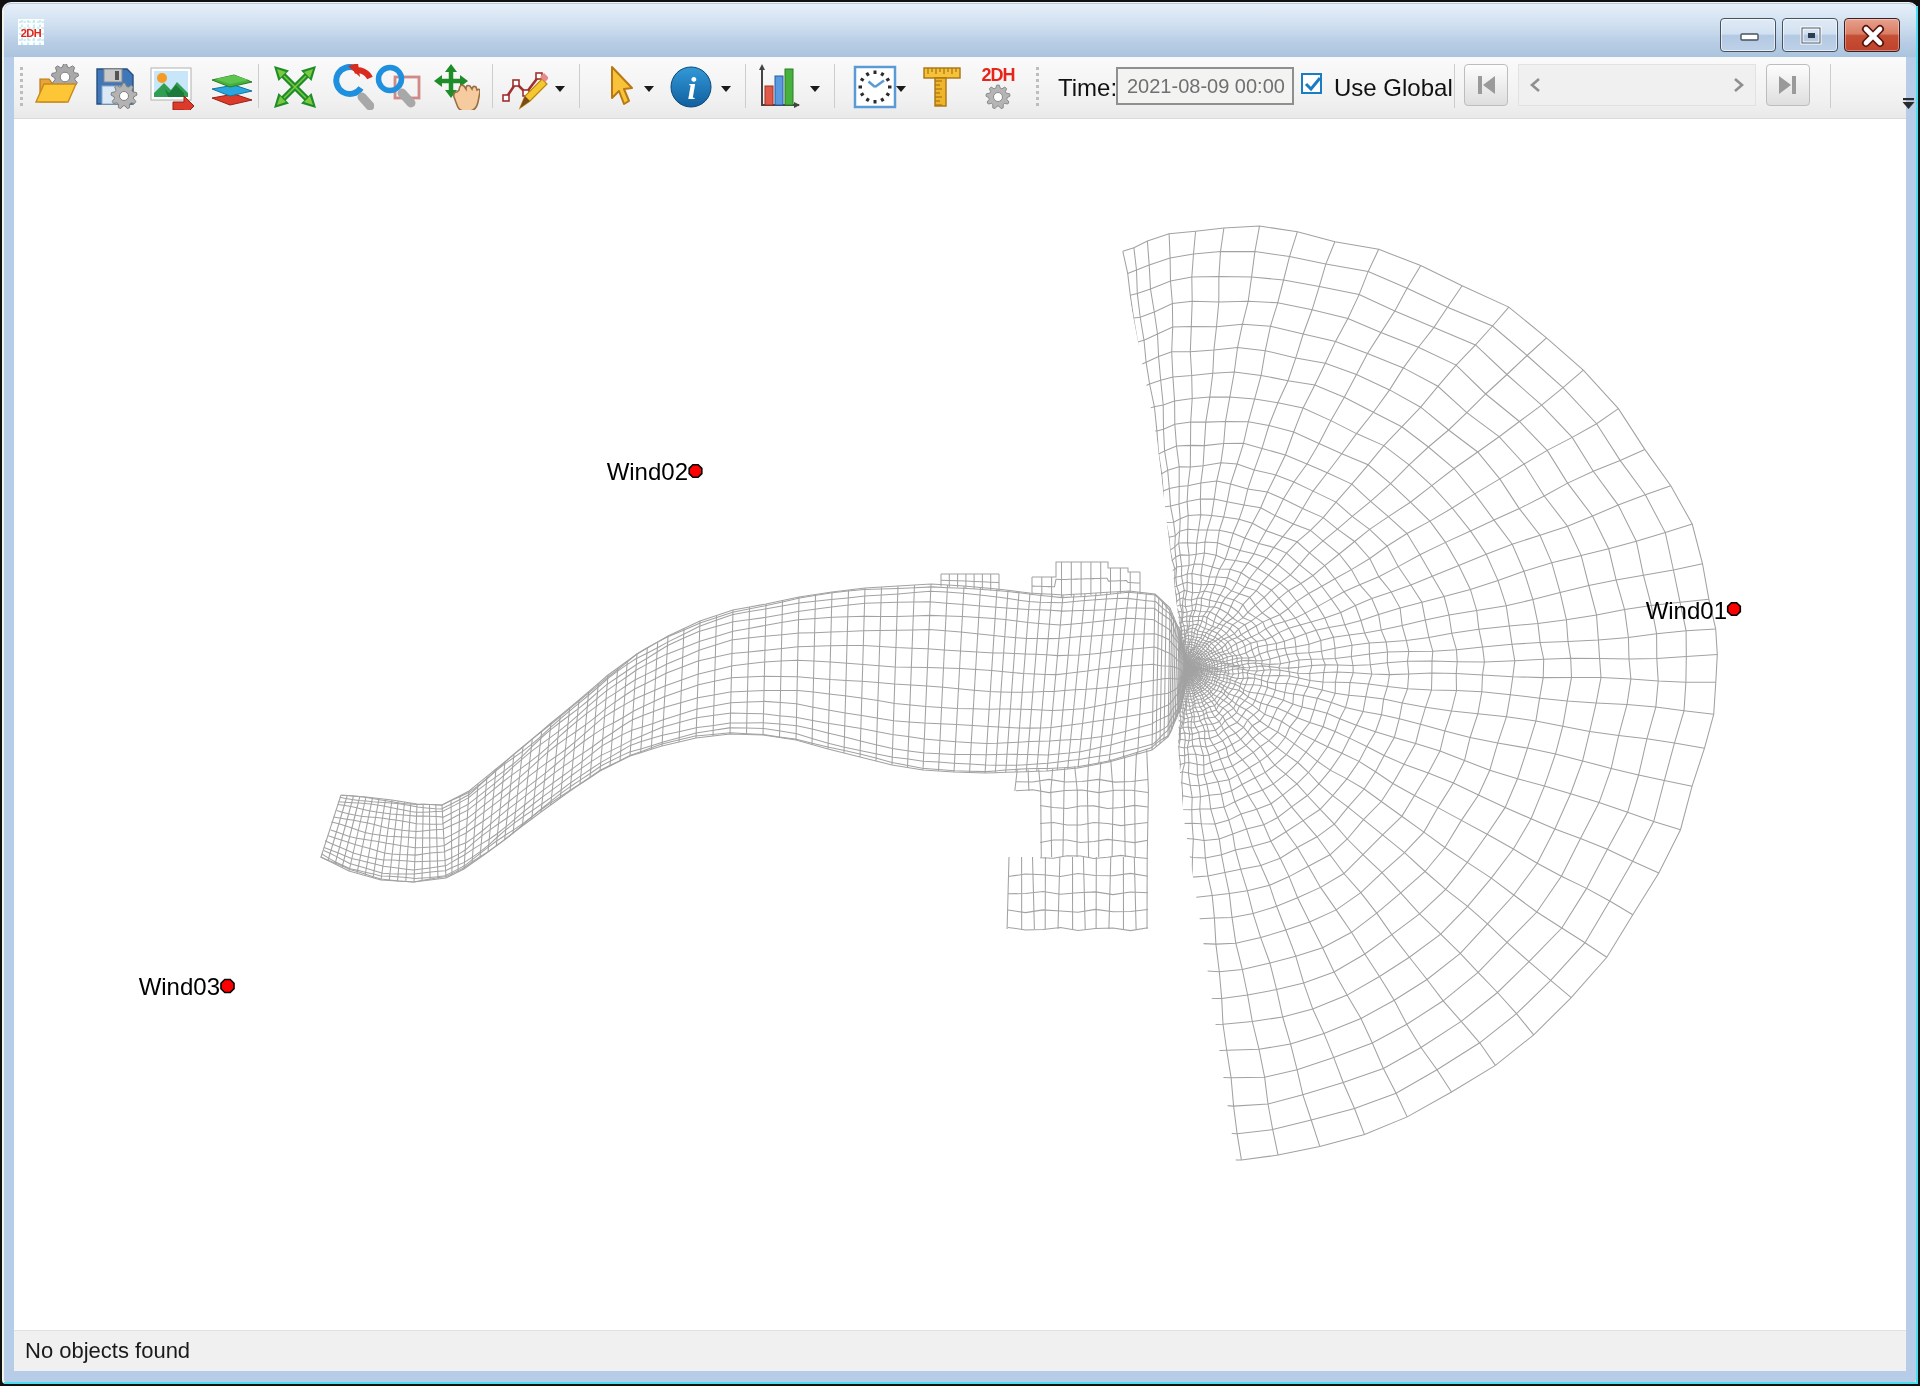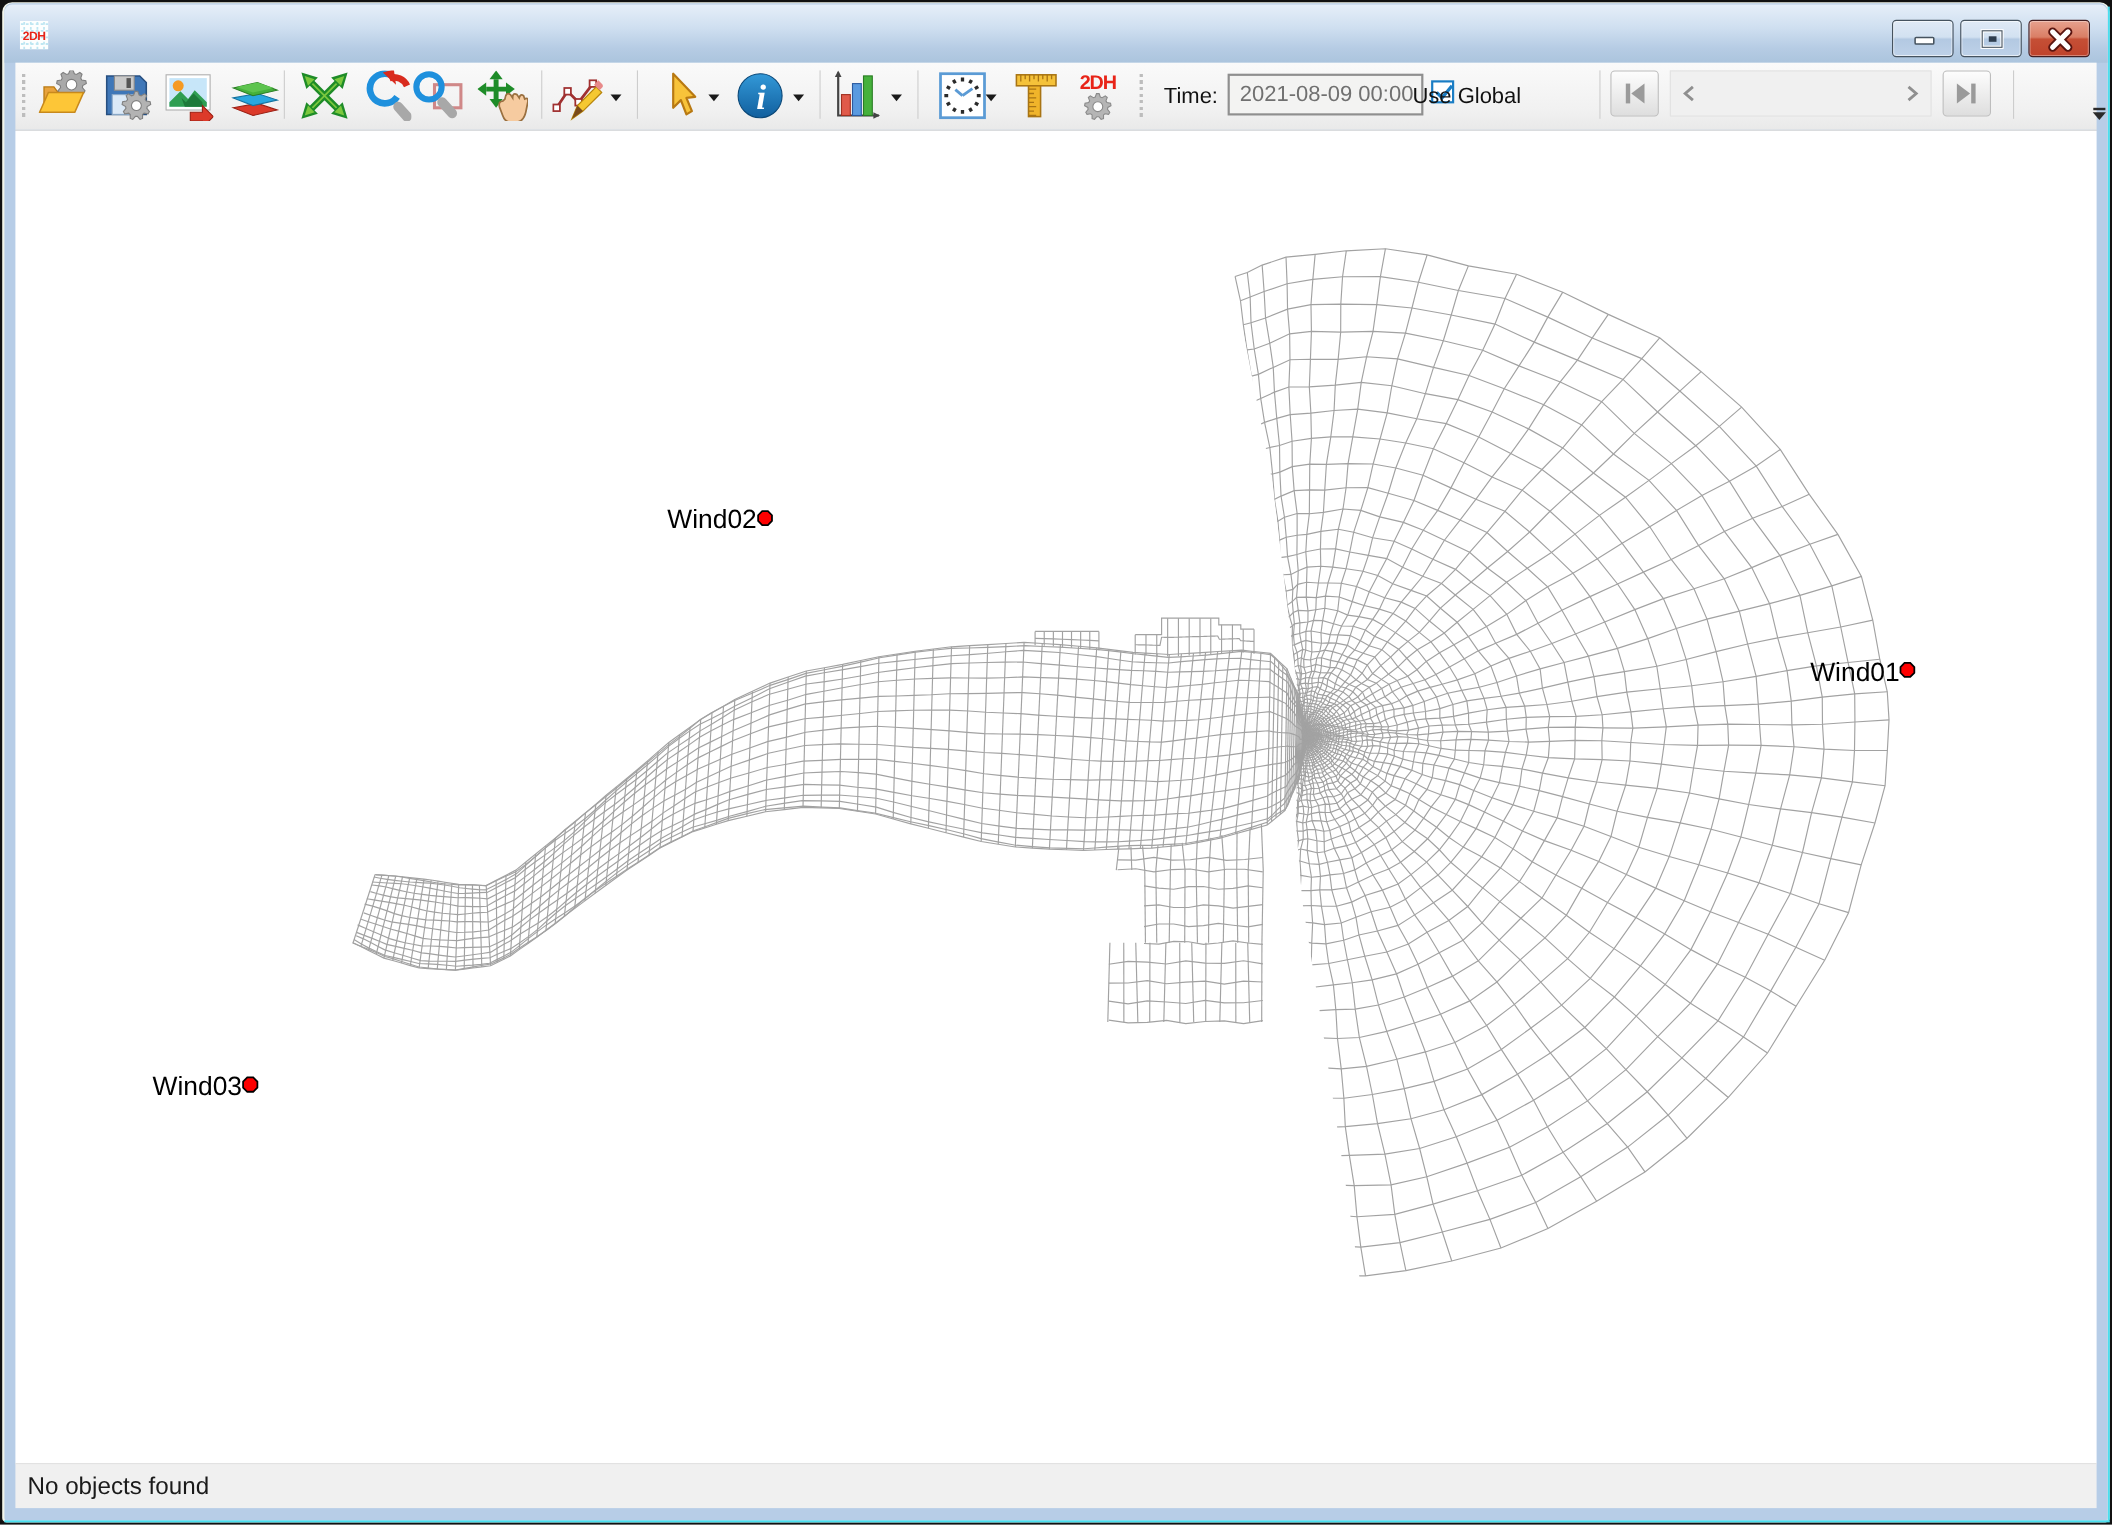--- a/index.html
+++ b/index.html
@@ -17,21 +17,21 @@
 .bclose{border:1px solid #411d20;background:linear-gradient(180deg,#e6a18e 0%,#da7e65 46%,#c54f35 52%,#bf432c 100%);
  box-shadow:inset 0 0 0 1px rgba(255,255,255,.35);}
 .toolbar{position:absolute;left:14px;top:57px;width:1892px;height:62px;
  background:linear-gradient(180deg,#fafafa 0%,#f1f1f1 70%,#e9e9e9 100%);border-bottom:1px solid #dadada;box-sizing:border-box;}
 .grip{position:absolute;top:10px;width:3px;height:42px;
  background:repeating-linear-gradient(180deg,#bdbdbd 0 3px,transparent 3px 6px);}
 .tico{position:absolute;top:7px;width:46px;height:46px;}
 .tsep{position:absolute;top:7px;width:1px;height:44px;background:#cdcdcd;}
 .darr{position:absolute;top:29px;width:0;height:0;border-left:5.5px solid transparent;
  border-right:5.5px solid transparent;border-top:6.5px solid #1a1a1a;}
-.tlabel{position:absolute;top:0;height:62px;line-height:62px;font-size:20px;color:#111;}
+.tlabel{position:absolute;top:0;height:62px;line-height:62px;font-size:24px;color:#111;}
 .tbox{position:absolute;left:1116px;top:10px;width:178px;height:38px;box-sizing:border-box;
  border:2px solid #8f8f8f;background:#f3f3f2;font-size:20px;color:#707070;line-height:34px;padding-left:9px;}
 .cb{position:absolute;left:1301px;top:16px;width:21px;height:21px;box-sizing:border-box;
  border:2.5px solid #1a7dc4;background:#fff;}
 .cb svg{position:absolute;left:-1px;top:-2px;}
 .navbtn{position:absolute;top:7px;width:44px;height:42px;box-sizing:border-box;border:1px solid #bdbdbd;
  border-radius:4px;background:linear-gradient(180deg,#fdfdfd,#dedede);}
 .navstrip{position:absolute;left:1518px;top:7px;width:238px;height:42px;box-sizing:border-box;
  border:1px solid #e2e2e2;background:#f0f0f0;color:#8a8a8a;font-size:20px;}
 .canvas{position:absolute;left:14px;top:119px;width:1892px;height:1211px;background:#fff;}
@@ -234,21 +234,21 @@
 <div class="darr" style="left:810px"></div>
 <div class="darr" style="left:896px"></div>
 <div class="grip" style="left:1036px"></div>
 <div class="tlabel" style="left:1058px">Time:</div>
 <div class="tbox">2021-08-09 00:00</div>
 <div class="cb">
         <svg width="22" height="22" viewBox="0 0 22 22">
           <path d="M4 11 L9 16 L18 5" fill="none" stroke="#1a7dc4" stroke-width="3"></path>
         </svg>
       </div>
-<div class="tlabel" style="left:1284px">Use Global</div>
+<div class="tlabel" style="left:1334px">Use Global</div>
 <div class="tsep" style="left:1454px"></div>
 <div class="navbtn" style="left:1464px"><svg width="42" height="40" viewBox="0 0 42 40">
           <rect x="13" y="11" width="4" height="18" fill="#9a9a9a"></rect>
           <polygon points="30,11 30,29 18,20" fill="#9a9a9a"></polygon>
         </svg></div>
 <div class="navstrip"><svg width="236" height="40" viewBox="0 0 236 40">
           <path d="M20 14 L13 20 L20 26" fill="none" stroke="#8f8f8f" stroke-width="2.6"></path>
           <path d="M216 14 L223 20 L216 26" fill="none" stroke="#8f8f8f" stroke-width="2.6"></path>
         </svg></div>
 <div class="navbtn" style="left:1766px"><svg width="42" height="40" viewBox="0 0 42 40">

